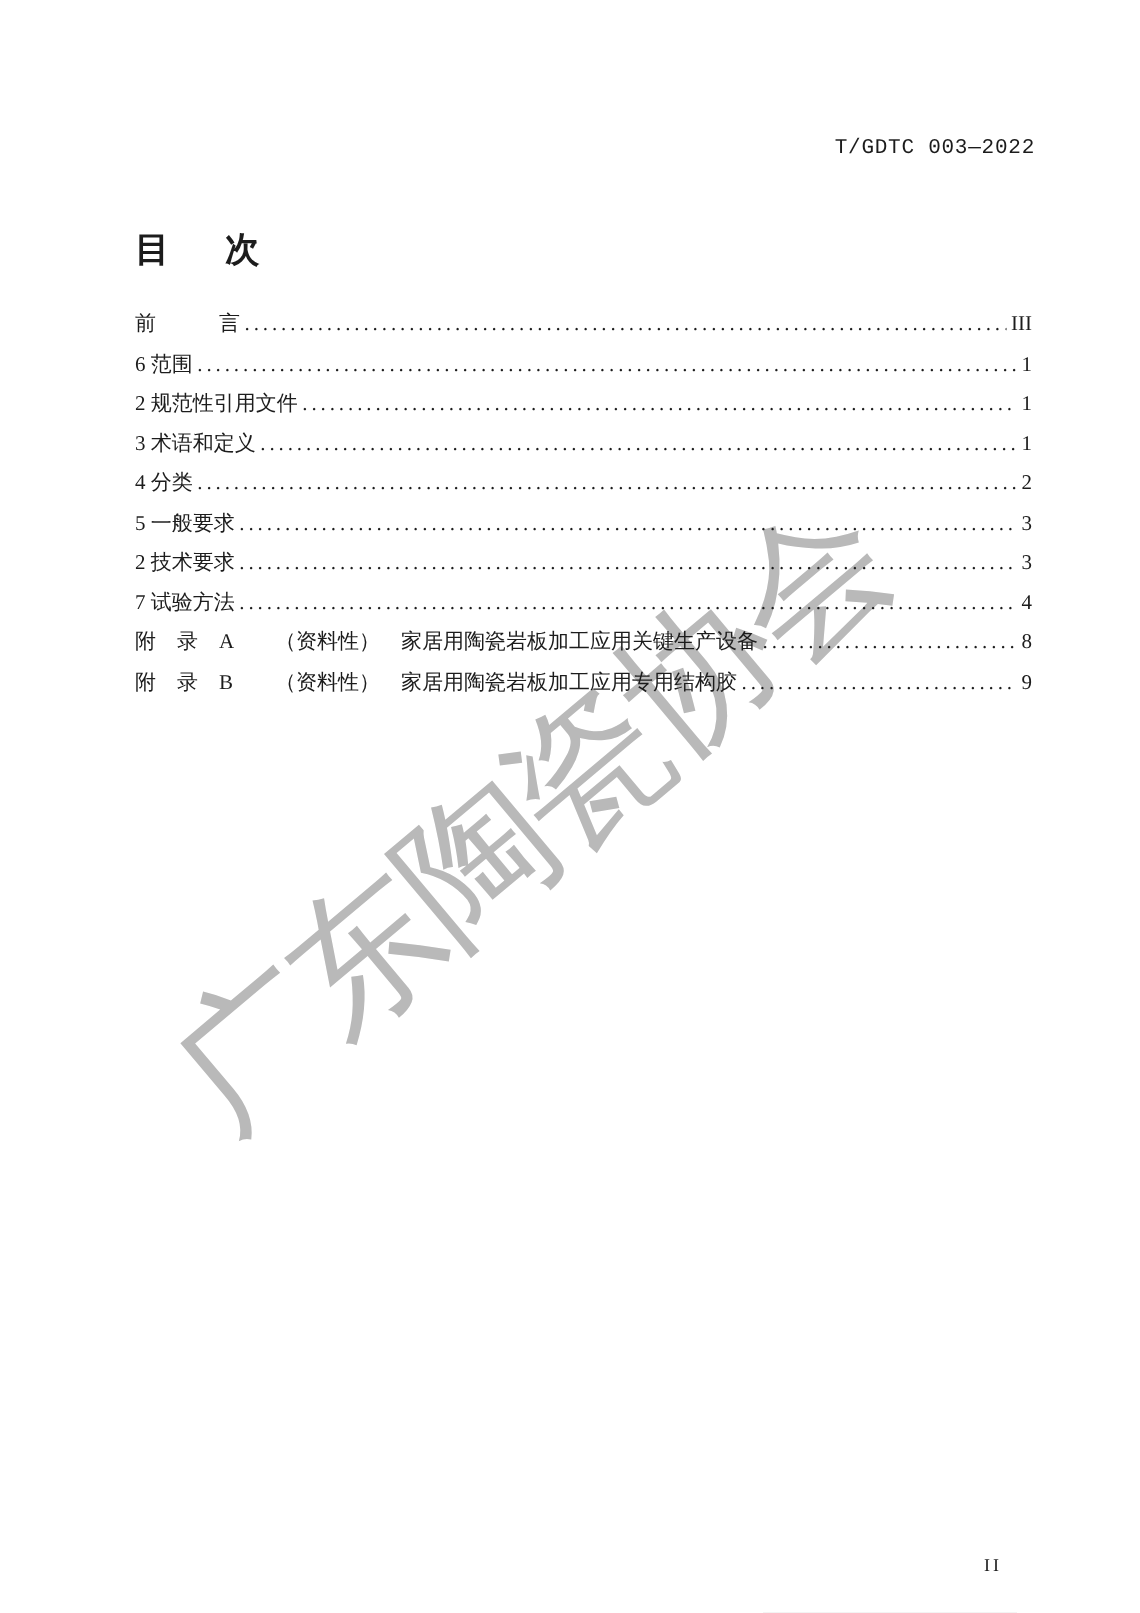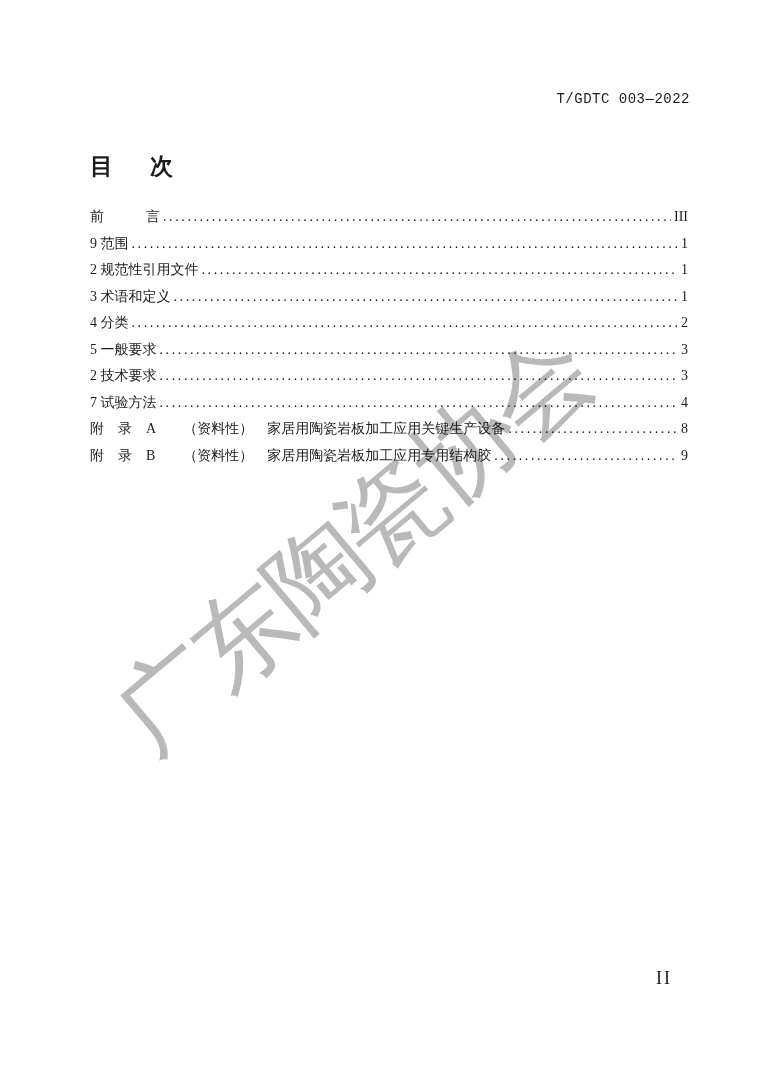--- a/index.html
+++ b/index.html
@@ -71,22 +71,22 @@
   .toc-leader::after{
     content:"...................................................................................................................................................................";
   }
   .toc-page{
     white-space:nowrap;
     flex:0 0 auto;
     text-align:right;
   }
   .footer-pageno{
     position:absolute;
-    left:656px;top:968px;
-    font-size:18px;
+    left:656px;top:1036px;
+    font-size:12px;
     letter-spacing:2px;
     z-index:1;
   }
 </style>
 </head>
 <body>
 
 <div class="page">
 
   <div class="watermark">广东陶瓷协会</div>
@@ -97,21 +97,21 @@
 
   <div class="toc">
 
     <div class="toc-row">
       <span class="toc-label">前　　　言</span>
       <span class="toc-leader"></span>
       <span class="toc-page">III</span>
     </div>
 
     <div class="toc-row">
-      <span class="toc-label">9 范围</span>
+      <span class="toc-label">6 范围</span>
       <span class="toc-leader"></span>
       <span class="toc-page">1</span>
     </div>
 
     <div class="toc-row">
       <span class="toc-label">2 规范性引用文件</span>
       <span class="toc-leader"></span>
       <span class="toc-page">1</span>
     </div>
 

